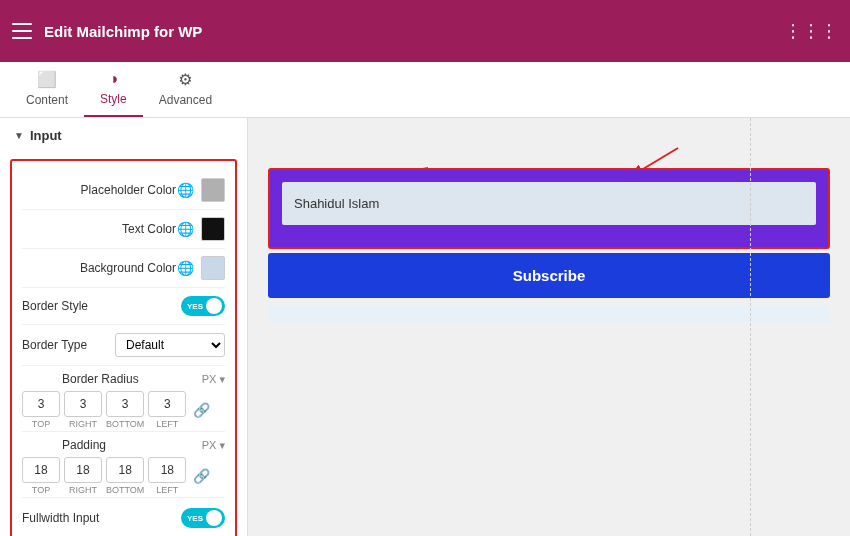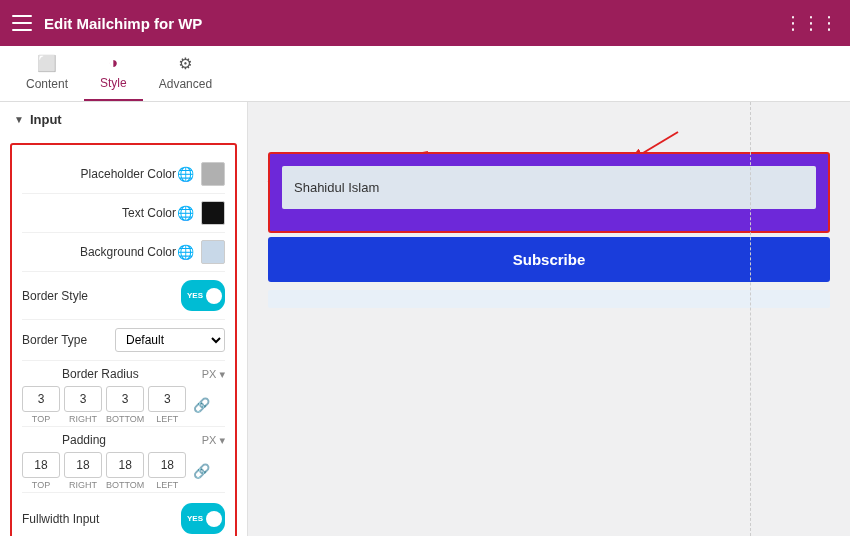--- a/index.html
+++ b/index.html
@@ -5,21 +5,21 @@
     * { box-sizing: border-box; margin: 0; padding: 0; }
     body { font-family: Arial, sans-serif; font-size: 13px; background: #f0f0f1; display: flex; flex-direction: column; height: 536px; width: 850px; overflow: hidden; }
 
     
     .top-bar {
       background: #9b1e5a;
       color: white;
       display: flex;
       align-items: center;
       padding: 0 12px;
-      height: 46px;
+      height: 62px;
       gap: 12px;
     }
     .top-bar-title {
       flex: 1;
       font-size: 15px;
       font-weight: bold;
       color: white;
     }
     .hamburger-icon, .grid-icon {
       width: 20px;
@@ -144,21 +144,21 @@
       justify-content: space-between;
       padding: 8px 0;
       border-bottom: 1px solid #f0f0f0;
     }
     .toggle-label {
       font-size: 12px;
       color: #333;
     }
     .toggle-switch {
       width: 44px;
-      height: 31px;
+      height: 20px;
       background: #00bcd4;
       border-radius: 11px;
       position: relative;
       cursor: pointer;
       display: flex;
       align-items: center;
     }
     .toggle-switch::after {
       content: '';
       position: absolute;

